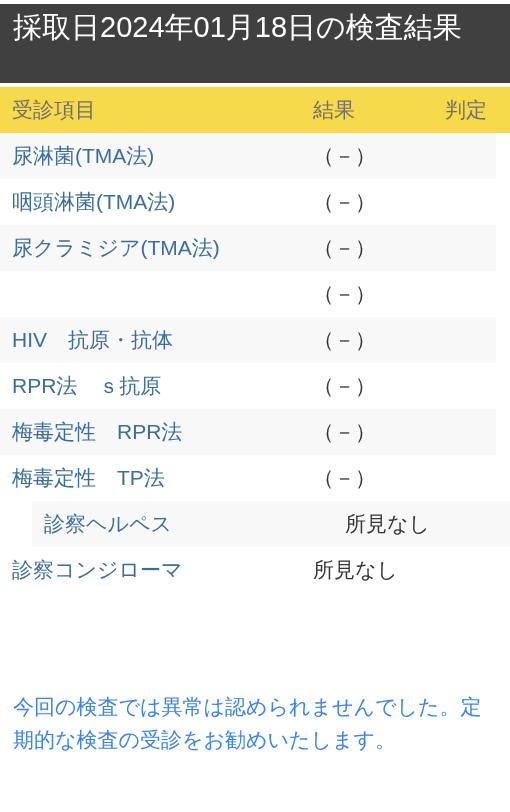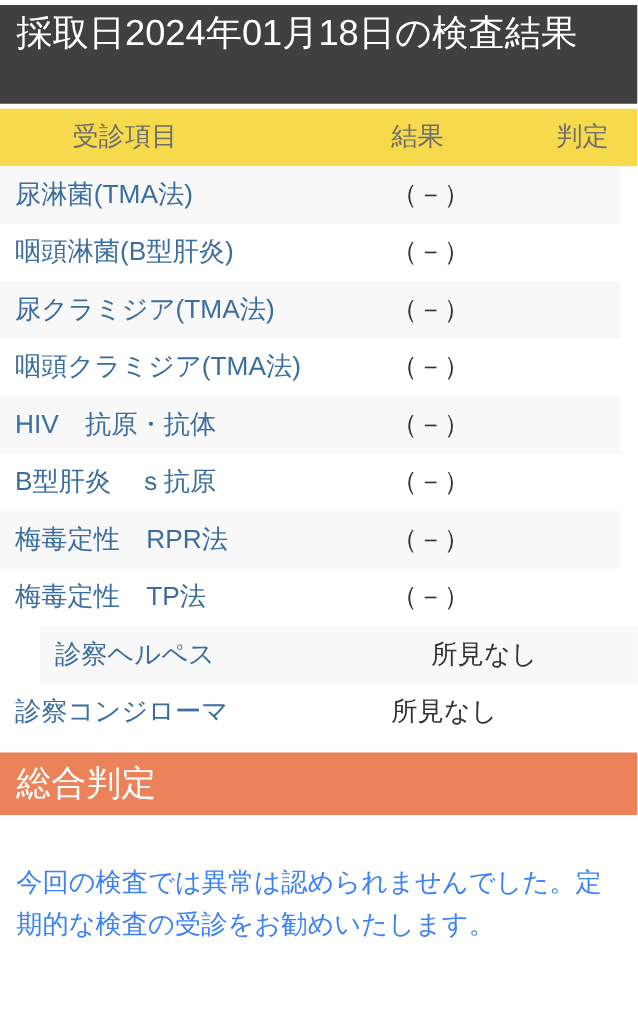--- a/index.html
+++ b/index.html
@@ -151,53 +151,52 @@
 </head>
 <body>
 
 <div class="page">
 
   <div class="title-banner" style="background: #404040;">
     <span class="title-text" style="color: rgb(255, 255, 255);">採取日2024年01月18日の検査結果</span>
   </div>
 
   <div class="col-header" style="background: rgb(247, 217, 76);">
-    <span class="ch-cell ch-item" style="color: rgb(111, 111, 111); margin-left: 46px;">受診項目</span>
+    <span class="ch-cell ch-item" style="color: rgb(111, 111, 111);">受診項目</span>
     <span class="ch-cell ch-result" style="color: rgb(111, 111, 111);">結果</span>
     <span class="ch-cell ch-judge" style="color: rgb(111, 111, 111);">判定</span>
   </div>
 
   <div class="results" id="results-body">
       <div class="res-row alt" style="background: rgb(248, 248, 248);">
         <span class="cell c-name" style="color: rgb(59, 110, 158);">尿淋菌(TMA法)</span>
         <span class="cell c-value" style="color: rgb(51, 51, 51);">（－）</span>
         <span class="cell c-judge" style="color: rgb(51, 51, 51);"></span>
       </div>
       <div class="res-row">
-        <span class="cell c-name" style="color: rgb(59, 110, 158);">咽頭淋菌(B型肝炎)</span>
+        <span class="cell c-name" style="color: rgb(59, 110, 158);">咽頭淋菌(TMA法)</span>
         <span class="cell c-value" style="color: rgb(51, 51, 51);">（－）</span>
         <span class="cell c-judge" style="color: rgb(51, 51, 51);"></span>
       </div>
       <div class="res-row alt" style="background: rgb(248, 248, 248);">
         <span class="cell c-name" style="color: rgb(59, 110, 158);">尿クラミジア(TMA法)</span>
         <span class="cell c-value" style="color: rgb(51, 51, 51);">（－）</span>
         <span class="cell c-judge" style="color: rgb(51, 51, 51);"></span>
       </div>
       <div class="res-row">
-        <span class="cell c-name" style="color: rgb(59, 110, 158);">咽頭クラミジア(TMA法)</span>
         <span class="cell c-value" style="color: rgb(51, 51, 51);">（－）</span>
         <span class="cell c-judge" style="color: rgb(51, 51, 51);"></span>
       </div>
       <div class="res-row alt" style="background: rgb(248, 248, 248); padding-left: 48px;">
         <span class="cell c-name" style="color: rgb(59, 110, 158);">HIV　抗原・抗体</span>
         <span class="cell c-value" style="color: rgb(51, 51, 51);">（－）</span>
         <span class="cell c-judge" style="color: rgb(51, 51, 51);"></span>
       </div>
       <div class="res-row">
-        <span class="cell c-name" style="color: rgb(59, 110, 158);">B型肝炎　ｓ抗原</span>
+        <span class="cell c-name" style="color: rgb(59, 110, 158);">RPR法　ｓ抗原</span>
         <span class="cell c-value" style="color: rgb(51, 51, 51);">（－）</span>
         <span class="cell c-judge" style="color: rgb(51, 51, 51);"></span>
       </div>
       <div class="res-row alt" style="background: rgb(248, 248, 248);">
         <span class="cell c-name" style="color: rgb(59, 110, 158);">梅毒定性　RPR法</span>
         <span class="cell c-value" style="color: rgb(51, 51, 51);">（－）</span>
         <span class="cell c-judge" style="color: rgb(51, 51, 51);"></span>
       </div>
       <div class="res-row">
         <span class="cell c-name" style="color: rgb(59, 110, 158);">梅毒定性　TP法</span>
@@ -209,21 +208,18 @@
         <span class="cell c-value" style="color: rgb(51, 51, 51);">所見なし</span>
         <span class="cell c-judge" style="color: rgb(51, 51, 51);"></span>
       </div>
       <div class="res-row">
         <span class="cell c-name" style="color: rgb(59, 110, 158);">診察コンジローマ</span>
         <span class="cell c-value" style="color: rgb(51, 51, 51);">所見なし</span>
         <span class="cell c-judge" style="color: rgb(51, 51, 51);"></span>
       </div>
     </div>
 
-  <div class="section-bar" style="background: rgb(236, 130, 89);">
-    <span class="sec-text" style="color: rgb(255, 255, 255);">総合判定</span>
-  </div>
 
   <div class="summary">
     <span class="sum-text" style="color: #3b82f6;">今回の検査では異常は認められませんでした。定期的な検査の受診をお勧めいたします。</span>
   </div>
 
 </div>
 
 </body></html>

